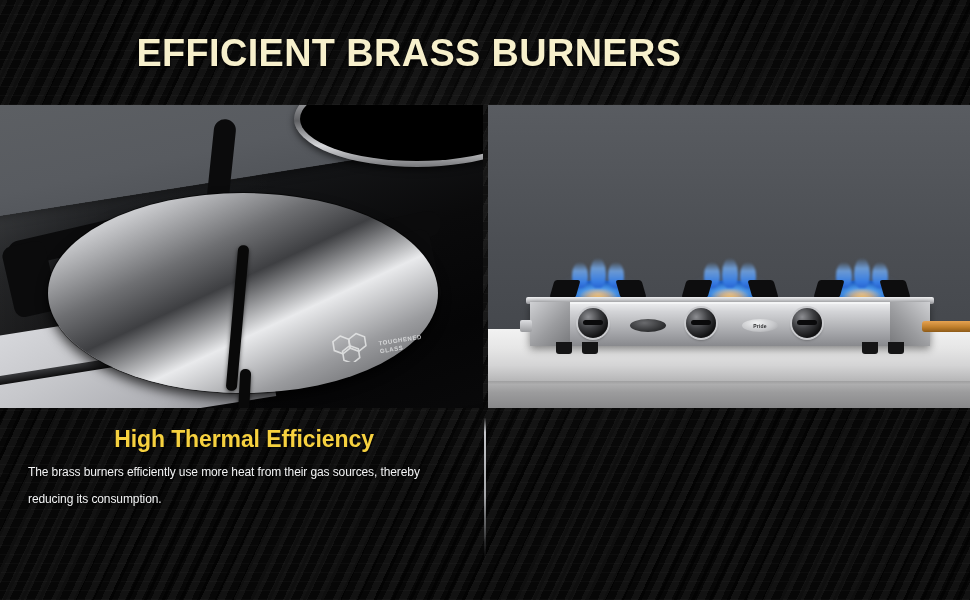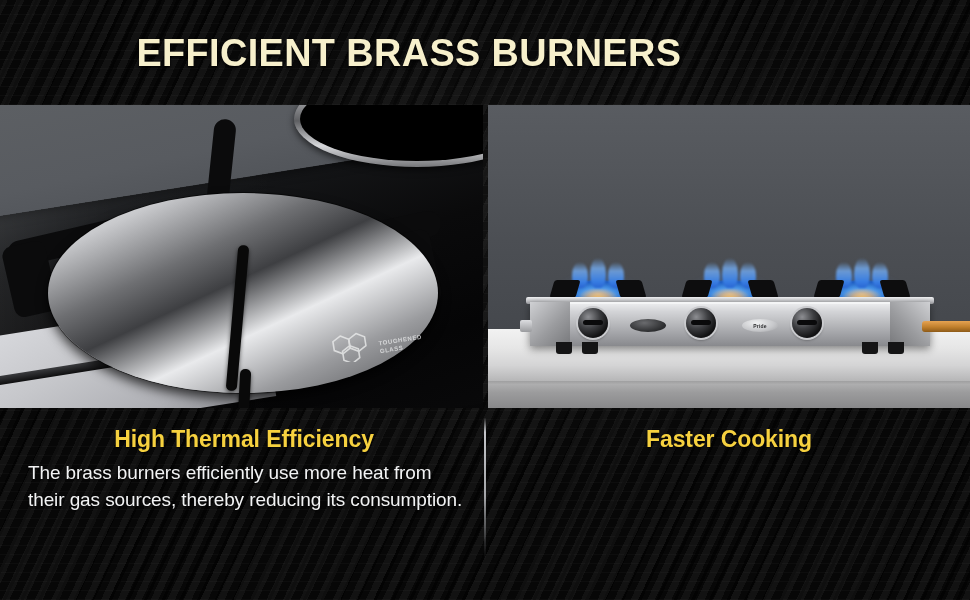--- a/index.html
+++ b/index.html
@@ -282,21 +282,21 @@
     position:absolute; left:0; top:408px; width:970px; height:192px; z-index:6;
     display:flex;
   }
   .col{ width:485px; padding:12px 19px 0 22px; text-align:center; }
   .col-head{
     font-size:23px; font-weight:bold; color:#F6D13F; margin:6px 0 6px 0;
     letter-spacing:-.1px;
     text-shadow:0 1px 2px rgba(0,0,0,.8);
   }
   .col-body{
-    font-size:19px; line-height:27px; color:#F2F3F4; font-weight:normal;
+    font-size:12px; line-height:27px; color:#F2F3F4; font-weight:normal;
     letter-spacing:-.1px;
     text-shadow:0 1px 2px rgba(0,0,0,.75);
   }
   .col-left .col-body{ text-align:left; padding-left:6px; }
   .col-right .col-body{ text-align:center; }
   .divider{
     position:absolute; left:484px; top:418px; width:2px; height:142px; z-index:7;
     background:linear-gradient(180deg, rgba(200,202,206,.05) 0%, rgba(205,207,211,.95) 10%, rgba(190,192,196,.85) 55%, rgba(120,122,126,.25) 88%, rgba(0,0,0,0) 100%);
   }
 </style>
@@ -452,15 +452,14 @@
 </div>
 
 <div class="divider"></div>
 
 <div class="copy">
   <div class="col col-left">
     <div class="col-head">High Thermal Efficiency</div>
     <div class="col-body">The brass burners efficiently use more heat from their gas sources, thereby reducing its consumption.</div>
   </div>
   <div class="col col-right">
-    <div class="col-head">Faster Cooking</div>
   </div>
 </div>
 
 </body></html>

